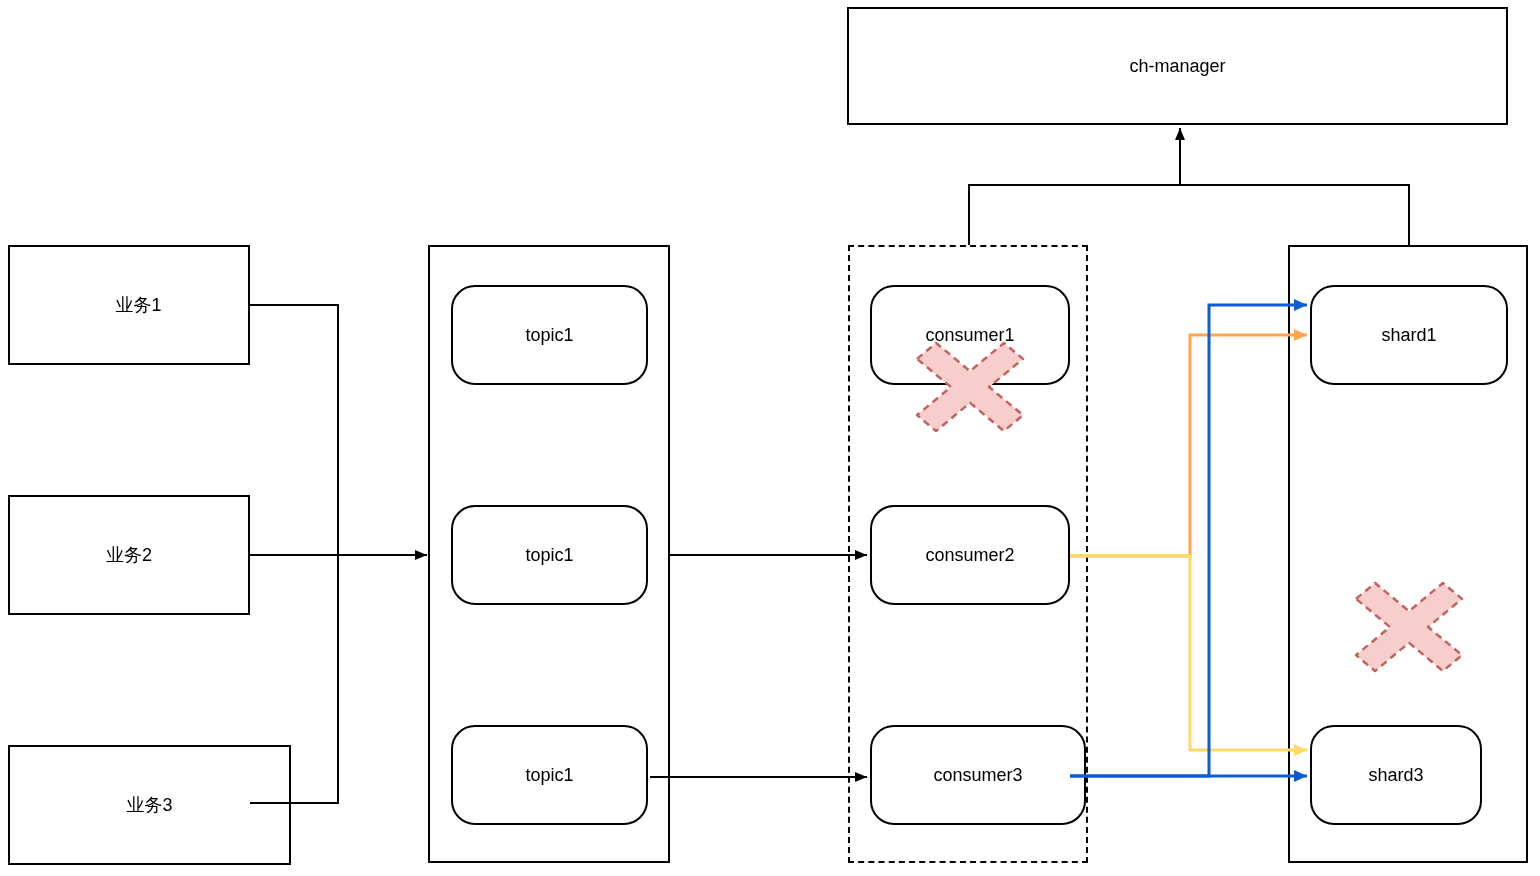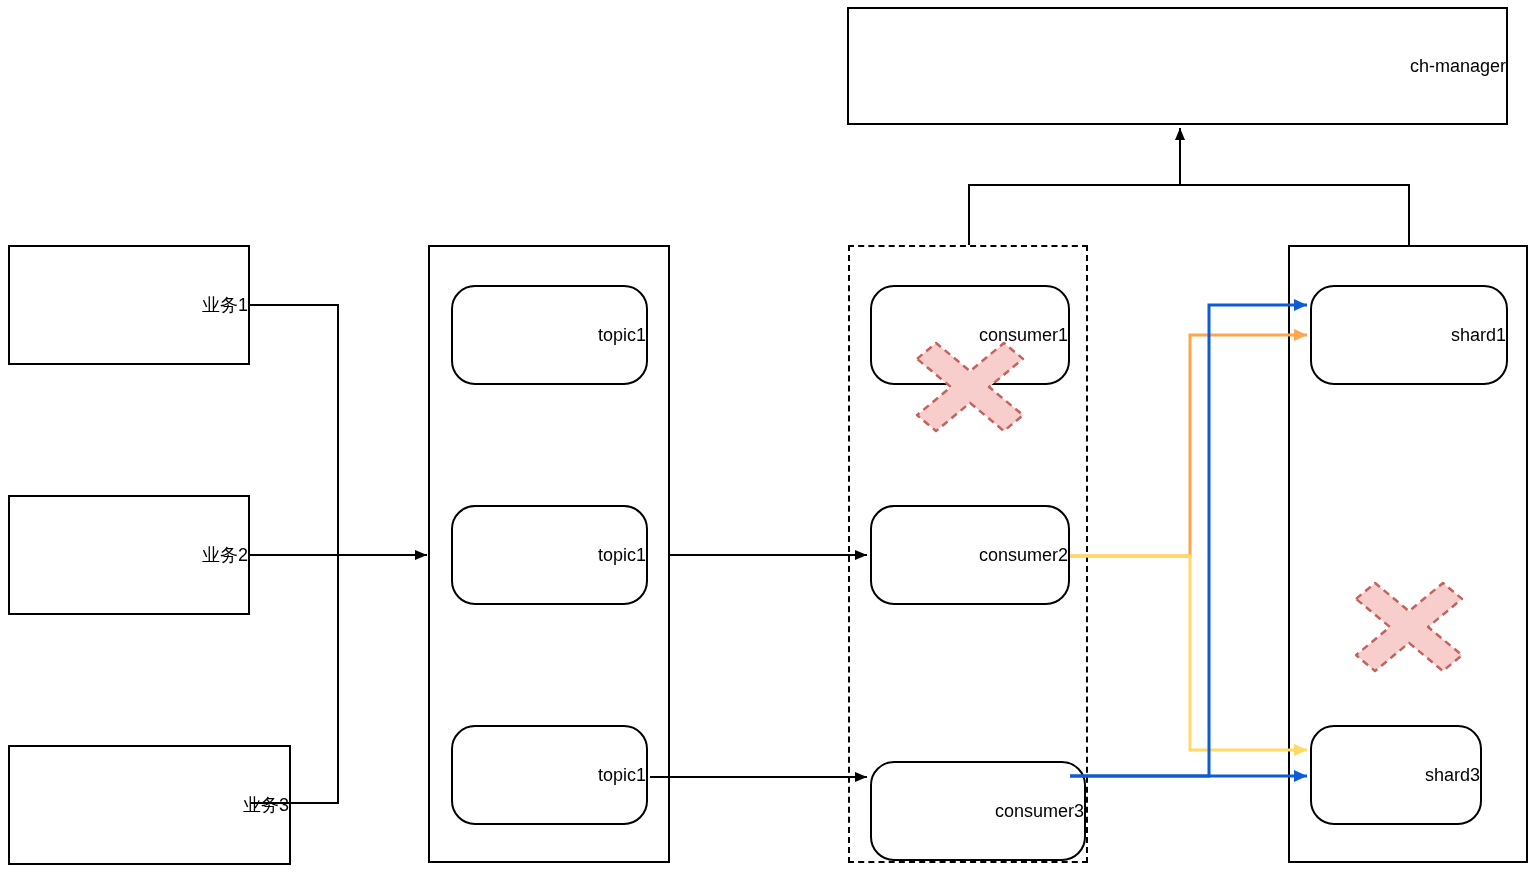--- a/index.html
+++ b/index.html
@@ -3,21 +3,21 @@
 <meta charset="utf-8">
 <style>
   html,body{margin:0;padding:0;background:#ffffff;}
   #canvas{
     position:relative;width:1540px;height:876px;background:#ffffff;
     font-family:"Liberation Sans","DejaVu Sans",sans-serif;color:#000;
     overflow:hidden;
   }
   .node{
     position:absolute;background:#ffffff;border:2px solid #000;
-    display:flex;align-items:center;justify-content:flex-end;
+    display:flex;align-items:center;justify-content:center;
     box-sizing:border-box;font-size:18px;
   }
   .rounded{border-radius:24px;}
   .container{
     position:absolute;background:#ffffff;border:2px solid #000;box-sizing:border-box;
   }
   .dashed{border-style:dashed;}
   .label{white-space:nowrap;}
   svg.overlay{position:absolute;left:0;top:0;z-index:5;}
   svg.xmark{position:absolute;z-index:6;overflow:visible;}
@@ -54,21 +54,21 @@
   <div class="node rounded" style="left:451px;top:725px;width:197px;height:100px;">
     <span class="label">topic1</span>
   </div>
 
   <div class="node rounded" style="left:870px;top:285px;width:200px;height:100px;">
     <span class="label">consumer1</span>
   </div>
   <div class="node rounded" style="left:870px;top:505px;width:200px;height:100px;">
     <span class="label">consumer2</span>
   </div>
-  <div class="node rounded" style="left:870px;top:725px;width:216px;height:100px;margin-top:36px;">
+  <div class="node rounded" style="left:870px;top:725px;width:216px;height:100px;">
     <span class="label">consumer3</span>
   </div>
 
   <div class="node rounded" style="left:1310px;top:285px;width:198px;height:100px;">
     <span class="label">shard1</span>
   </div>
   <div class="node rounded" style="left:1310px;top:725px;width:172px;height:100px;">
     <span class="label">shard3</span>
   </div>
 

